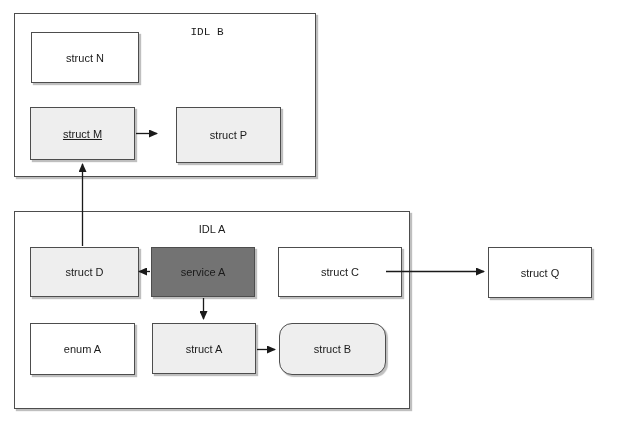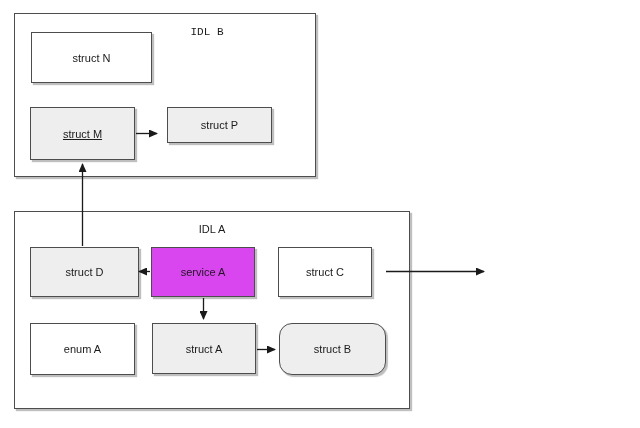--- a/index.html
+++ b/index.html
@@ -35,21 +35,21 @@
     justify-content: center;
     border: 1.5px solid #4d4d4d;
     box-shadow: 2px 2px 1px rgba(0,0,0,0.25);
     font-size: 11px;
     color: #1a1a1a;
     text-align: center;
     white-space: nowrap;
   }
   .node.plain    { background: #ffffff; }
   .node.shaded   { background: #eeeeee; }
-  .node.emphasis { background: #d946ef; }
+  .node.emphasis { background: #737373; }
   .edges-overlay {
     position: absolute;
     left: 0; top: 0;
     width: 640px; height: 428px;
     pointer-events: none;
     z-index: 10;
   }
 </style>
 </head>
 <body>
@@ -58,38 +58,39 @@
 
   <div class="container-box" style="left:14px; top:13px; width:302px; height:164px;">
     <span class="container-label" style="left:192px; top:12px;font-family:Liberation Mono, monospace;">IDL B</span>
   </div>
 
   <div class="container-box" style="left:14px; top:211px; width:396px; height:198px;">
     <span class="container-label" style="left:50%; top:11px;">IDL A</span>
   </div>
 
 
-  <div class="node plain" style="left:31px; top:32px; width:121px; height:51px;">struct N</div>
+  <div class="node plain" style="left:31px; top:32px; width:108px; height:51px;">struct N</div>
 
   <div class="node shaded" style="left:30px; top:107px; width:105px; height:53px;text-decoration:underline;">struct M</div>
 
-  <div class="node shaded" style="left:167px; top:107px; width:105px; height:36px;">struct P</div>
+  <div class="node shaded" style="left:176px; top:107px; width:105px; height:56px;">struct P</div>
 
   <div class="node shaded" style="left:30px; top:247px; width:109px; height:50px;">struct D</div>
 
   <div class="node emphasis" style="left:151px; top:247px; width:104px; height:50px;">service A</div>
 
-  <div class="node plain" style="left:278px; top:247px; width:94px; height:50px;">struct C</div>
+  <div class="node plain" style="left:278px; top:247px; width:124px; height:50px;">struct C</div>
 
   <div class="node plain" style="left:30px; top:323px; width:105px; height:52px;text-align:right;">enum A</div>
 
   <div class="node shaded" style="left:152px; top:323px; width:104px; height:51px;">struct A</div>
 
   <div class="node shaded" style="left:279px; top:323px; width:107px; height:52px;border-radius:13px;">struct B</div>
 
+  <div class="node plain" style="left:488px; top:247px; width:104px; height:51px;">struct Q</div>
 
   <svg class="edges-overlay" viewBox="0 0 640 428" xmlns="http://www.w3.org/2000/svg">
     <defs>
       <marker id="arrow" markerUnits="userSpaceOnUse" markerWidth="9" markerHeight="8" refX="8" refY="4" orient="auto">
         <path d="M0,0 L9,4 L0,8 Z" fill="#1a1a1a"></path>
       </marker>
     </defs>
     <line x1="136" y1="133.5" x2="157" y2="133.5" stroke="#1a1a1a" stroke-width="1.3" marker-end="url(#arrow)"></line>
     <line x1="82.5" y1="246" x2="82.5" y2="164" stroke="#1a1a1a" stroke-width="1.3" marker-end="url(#arrow)"></line>
     <line x1="150" y1="271.5" x2="139" y2="271.5" stroke="#1a1a1a" stroke-width="1.3" marker-end="url(#arrow)"></line>

